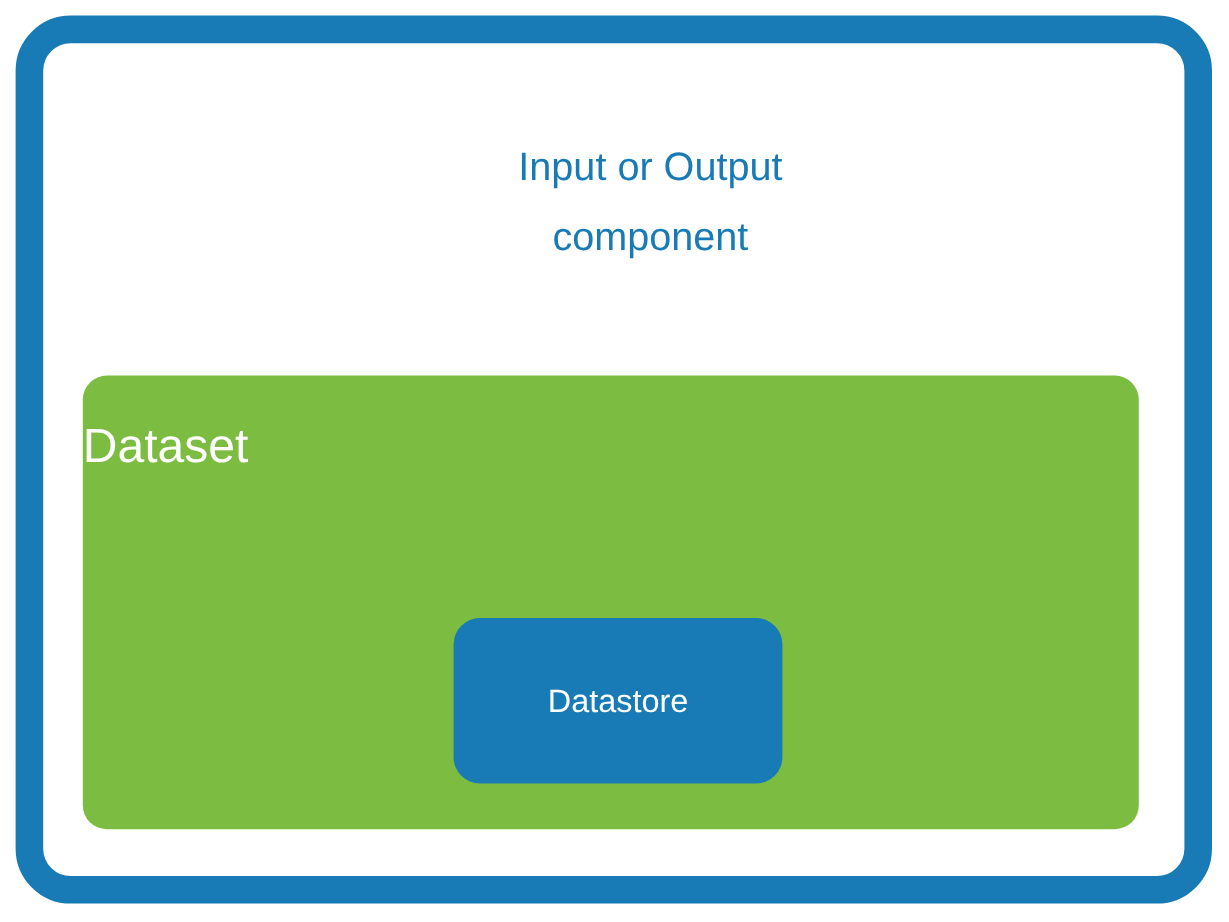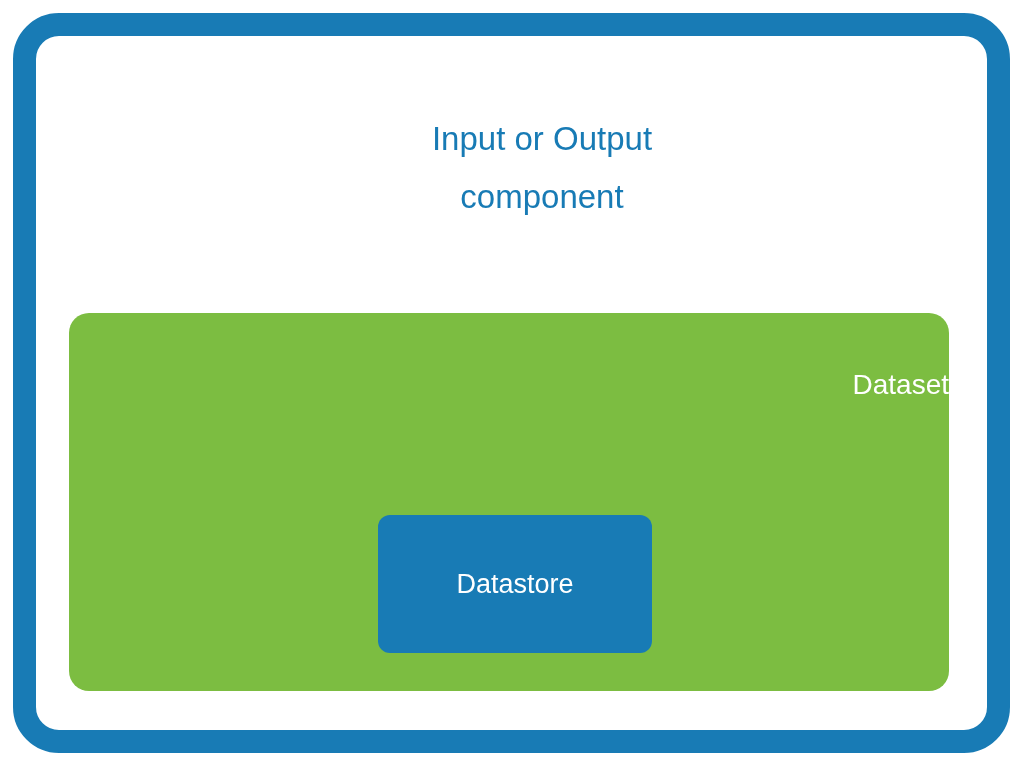--- a/index.html
+++ b/index.html
@@ -48,36 +48,36 @@
     left: 69px;
     top: 313px;
     width: 880px;
     height: 378px;
     background: var(--green);
     border-radius: 20px;
   }
   .dataset-label {
     position: absolute;
     left: 0;
-    top: 53px;
+    top: 40px;
     width: 100%;
-    text-align: right;
+    text-align: left;
     color: var(--white);
-    font-size: 28px;
+    font-size: 40px;
     line-height: 38px;
     font-weight: 400;
   }
   .datastore-box {
     position: absolute;
     left: 309px;
     top: 202px;
     width: 274px;
     height: 138px;
     background: var(--blue);
-    border-radius: 12px;
+    border-radius: 22px;
     display: flex;
     align-items: center;
     justify-content: center;
   }
   .datastore-label {
     color: var(--white);
     font-size: 27px;
     line-height: 32px;
     font-weight: 400;
     text-align: center;

